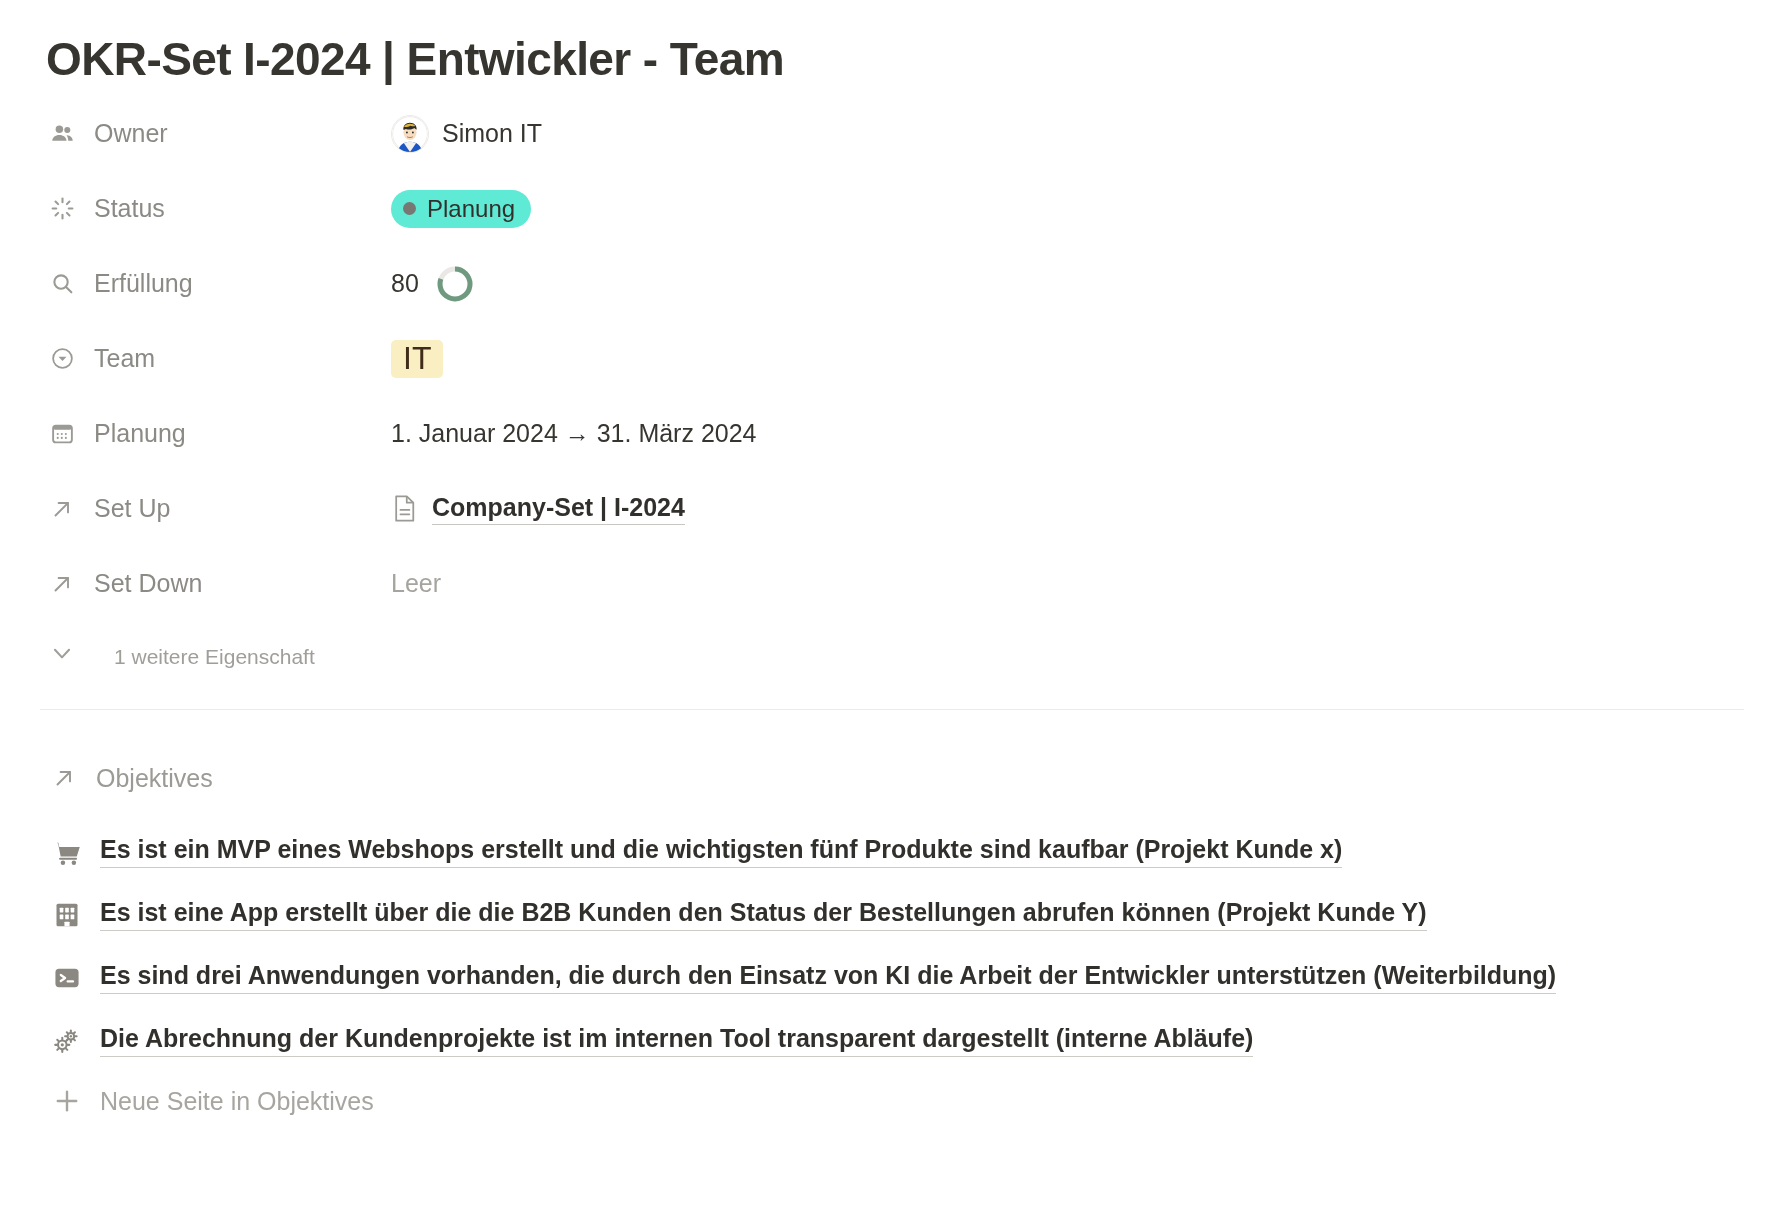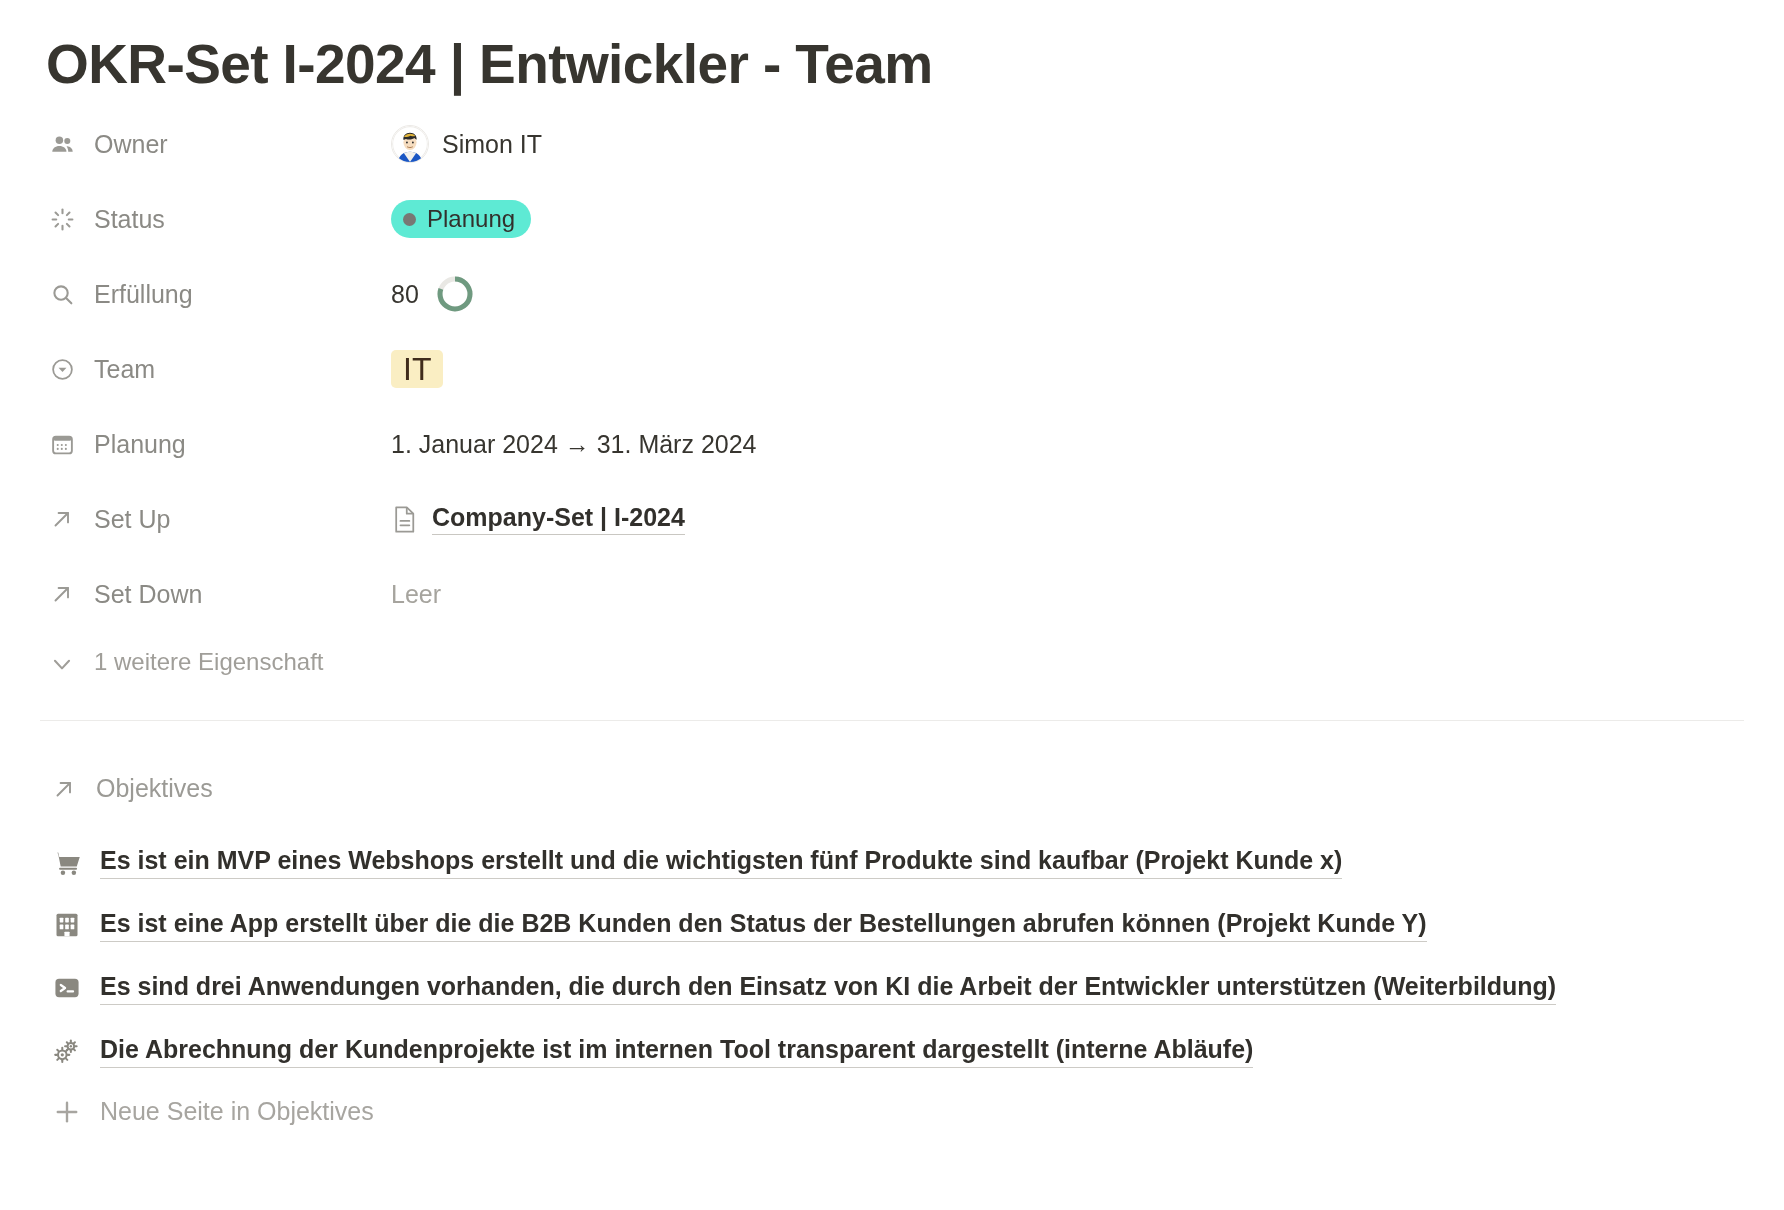--- a/index.html
+++ b/index.html
@@ -15,21 +15,21 @@
     height: 1210px;
     padding: 0;
     position: relative;
     overflow: hidden;
   }
 
   
   .page-title {
     margin: 0;
     padding: 32px 0 0 46px;
-    font-size: 55px;
+    font-size: 46px;
     line-height: 1.18;
     font-weight: 700;
     letter-spacing: -0.6px;
     color: #37352f;
   }
 
   
   .props {
     margin-top: 26px;
     padding-left: 46px;
@@ -133,26 +133,27 @@
     font-size: 25px;
     font-weight: 600;
     border-bottom: 1.5px solid #c9c7c2;
     padding-bottom: 2px;
     color: #32302c;
   }
 
   
   .more-props {
     display: flex;
-    align-items: flex-start;
+    align-items: flex-end;
     padding-left: 46px;
     margin-top: 10px;
     color: #a09e99;
-    font-size: 24px;
+    font-size: 21px;
     cursor: pointer;
+    gap: 20px;
   }
   .more-props .chev {
     width: 32px; height: 32px;
     margin-right: 16px;
     flex: 0 0 32px;
     display: flex; align-items: center; justify-content: center;
   }
 
   
   .divider {

